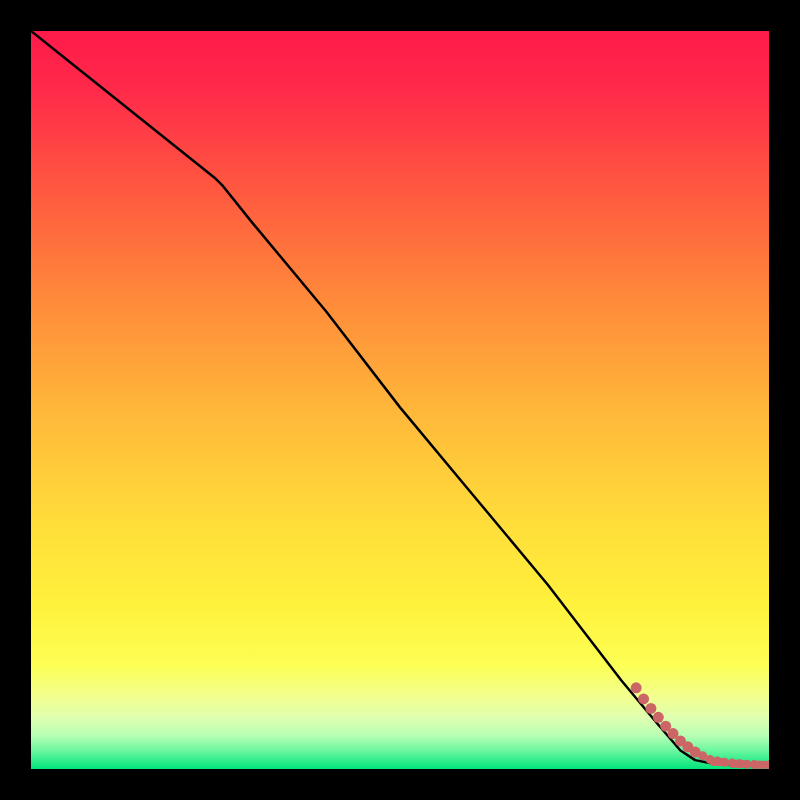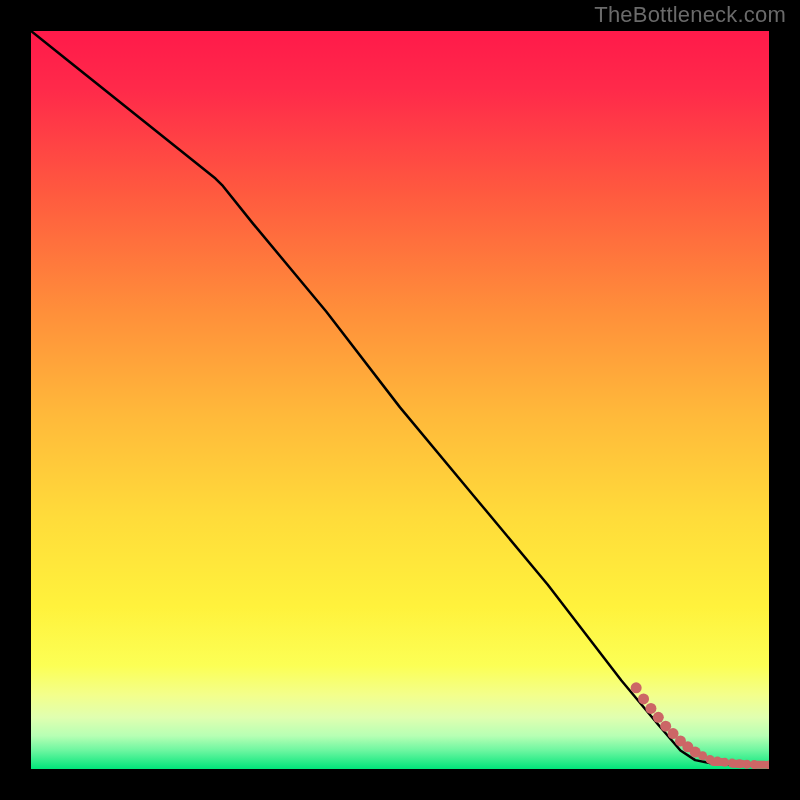--- a/index.html
+++ b/index.html
@@ -37,21 +37,20 @@
   .plot svg {
     display: block;
     width: 738px;
     height: 738px;
   }
 </style>
 </head>
 <body>
 
 <div class="stage">
-  <div class="watermark">TheBottleneck.com</div>
 
   <div class="plot">
     <svg id="chart-svg" viewBox="0 0 738 738" preserveAspectRatio="none">
         <defs>
           <linearGradient id="bg" x1="0" y1="0" x2="0" y2="1">
             <stop offset="0%" stop-color="#ff1a4a"></stop>
             <stop offset="8%" stop-color="#ff2a4a"></stop>
             <stop offset="22%" stop-color="#ff5a3f"></stop>
             <stop offset="38%" stop-color="#ff8f3a"></stop>
             <stop offset="52%" stop-color="#ffb93a"></stop>

